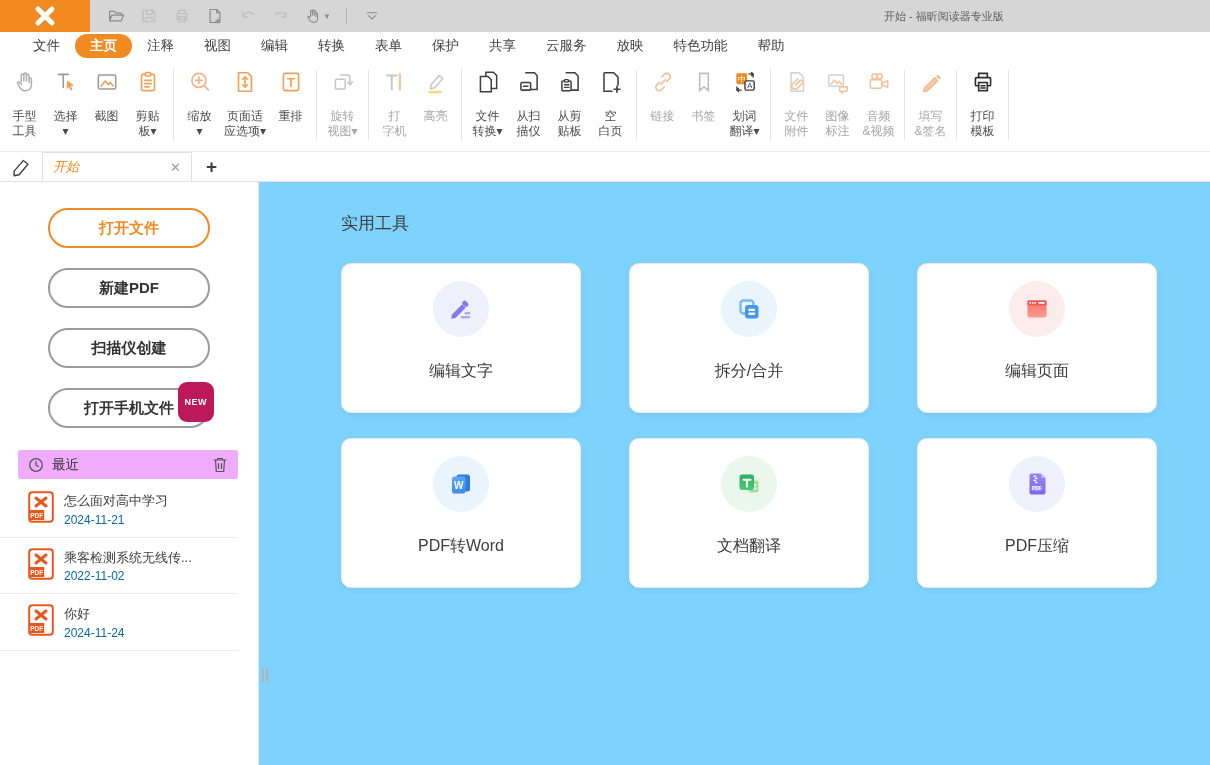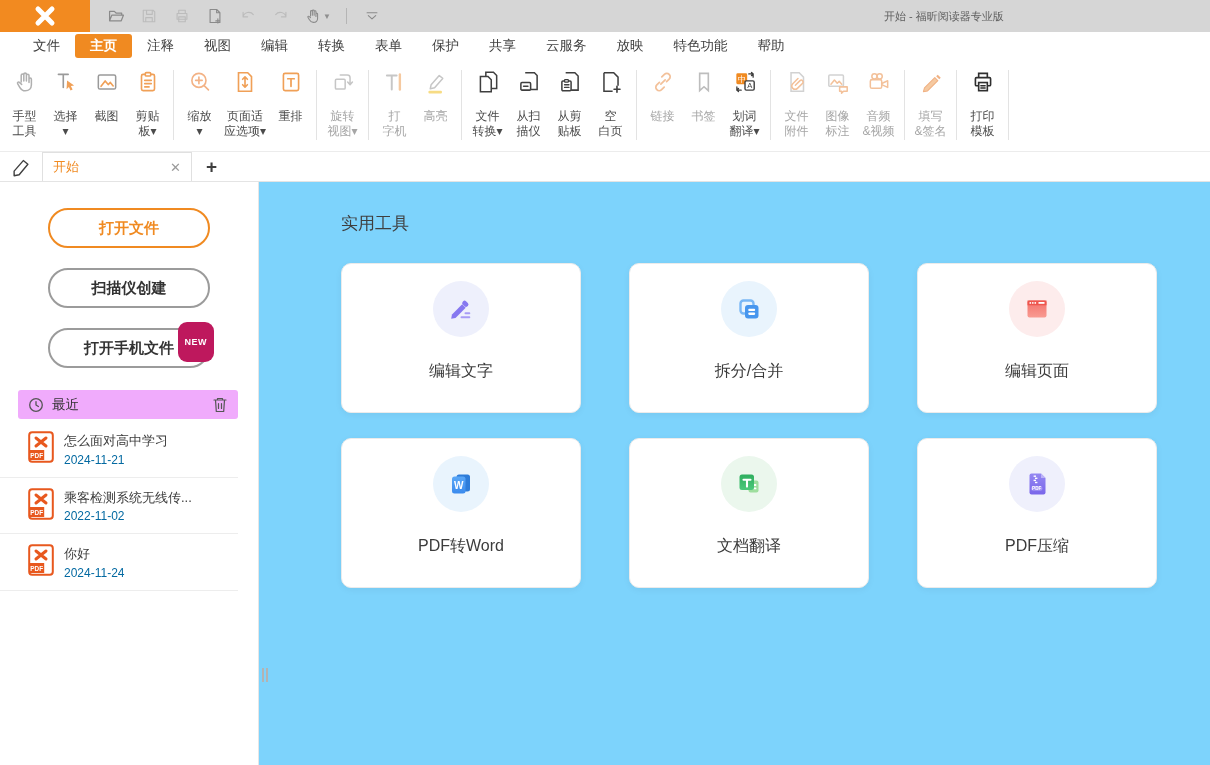--- a/index.html
+++ b/index.html
@@ -11,37 +11,37 @@
   .logo-block { width:90px; height:32px; background:#f28a20; display:flex; align-items:center; justify-content:center; }
   .qa-icons { display:flex; align-items:center; gap:13px; margin-left:16px; }
   .qa-btn { width:20px; height:20px; display:flex; align-items:center; justify-content:center; }
   .qa-sep { width:1px; height:16px; background:#b5b5b5; margin:0 2px; }
   .win-title { position:absolute; left:884px; top:0; line-height:32px; font-size:11px; color:#5f5f5f; }
   .qa-drop { font-size:8px; color:#8f8f8f; margin-left:1px; }
 
   
   .menubar { height:28px; background:#fff; display:flex; align-items:center; padding-left:18px; }
   .menu-tab { font-size:13.5px; color:#3f3f3f; padding:3px 15px; cursor:default; }
-  .menu-tab.active { background:#f08a21; color:#fff; border-radius:3px; font-weight:bold; padding:3px 15px; }
+  .menu-tab.active { background:#f08a21; color:#fff; border-radius:12px; font-weight:bold; padding:3px 15px; }
 
   
   .ribbon { height:92px; background:#fff; border-bottom:1px solid #ececec; display:flex; align-items:flex-start; padding-left:4px; }
   .rgroup { display:flex; }
   .rsep { width:1px; background:#e3e3e3; height:70px; margin:10px 5px 0; }
   .ribbon-btn { display:flex; flex-direction:column; align-items:center; padding:9px 4px 0; min-width:41px; cursor:default; }
   .ribbon-btn svg { flex:none; }
   .ribbon-btn .lbl { margin-top:14px; font-size:12px; line-height:1.28; color:#4b4b4b; text-align:center; white-space:pre-line; }
   .ribbon-btn.disabled .lbl { color:#a6a6a6; }
   svg .rnd { stroke-linecap:round; stroke-linejoin:round; }
 
   
   .tabstrip { height:30px; border-bottom:1px solid #e4e4e4; display:flex; align-items:center; background:#fff; }
   .pen-launcher { width:26px; height:26px; margin:0 8px 0 8px; display:flex; align-items:center; justify-content:center; }
   .doc-tab { width:150px; height:29px; border:1px solid #e0e0e0; border-bottom:none; background:#fff; display:flex; align-items:center; justify-content:space-between; padding:0 10px; }
-  .doc-tab .tab-label { color:#f08a21; font-size:13px; }
+  .doc-tab .tab-label { color:#f08a21; font-size:13px;font-style:italic; }
   .doc-tab .tab-close { color:#9a9a9a; font-size:13px; cursor:default; }
   .new-tab { font-size:19px; color:#3f3f3f; margin-left:14px; font-weight:bold; cursor:default; }
 
   
   .body { display:flex; height:583px; position:relative; }
   .sidebar { width:259px; border-right:1px solid #e6e6e6; padding-top:26px; flex:none; }
   .side-btn { position:relative; display:block; width:162px; height:40px; margin:0 auto 20px; border:2px solid #9b9b9b; border-radius:21px; background:#fff;
     font-size:15px; font-weight:bold; color:#333; text-align:center; line-height:36px; cursor:default; }
   .side-btn.primary { border-color:#f08a21; color:#f08a21; }
   .badge-new { position:absolute; top:-8px; right:-6px; background:#be185d; color:#fff; font-size:9px; font-weight:bold; padding:2px 7px; border-radius:9px; letter-spacing:.5px; }
@@ -370,20 +370,21 @@
     <span class="tab-label">开始</span>
     <span class="tab-close">✕</span>
   </div>
   <div class="new-tab">+</div>
 </div>
 
 <div class="body">
 
   <div class="sidebar">
     <button class="side-btn primary">打开文件</button>
+    <button class="side-btn">新建PDF</button>
     <button class="side-btn">扫描仪创建</button>
     <button class="side-btn">
       <span>打开手机文件</span>
       <span class="badge-new">NEW</span>
     </button>
 
     <div class="recent">
       <div class="recent-header">
         <svg width="16" height="16" viewBox="0 0 16 16">
             <circle cx="8" cy="8" r="6.3" fill="none" stroke="#555" stroke-width="1.3"></circle>

